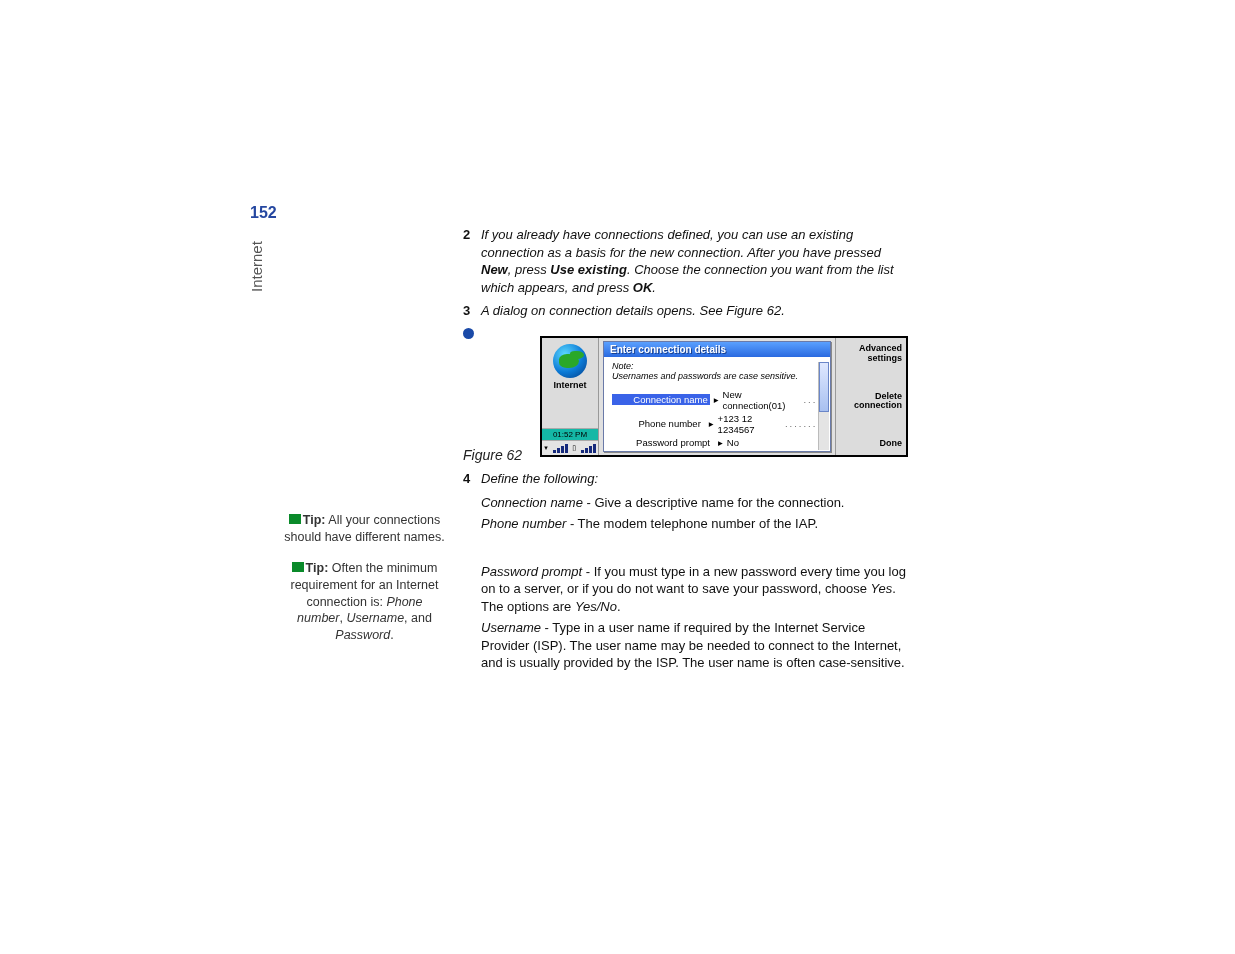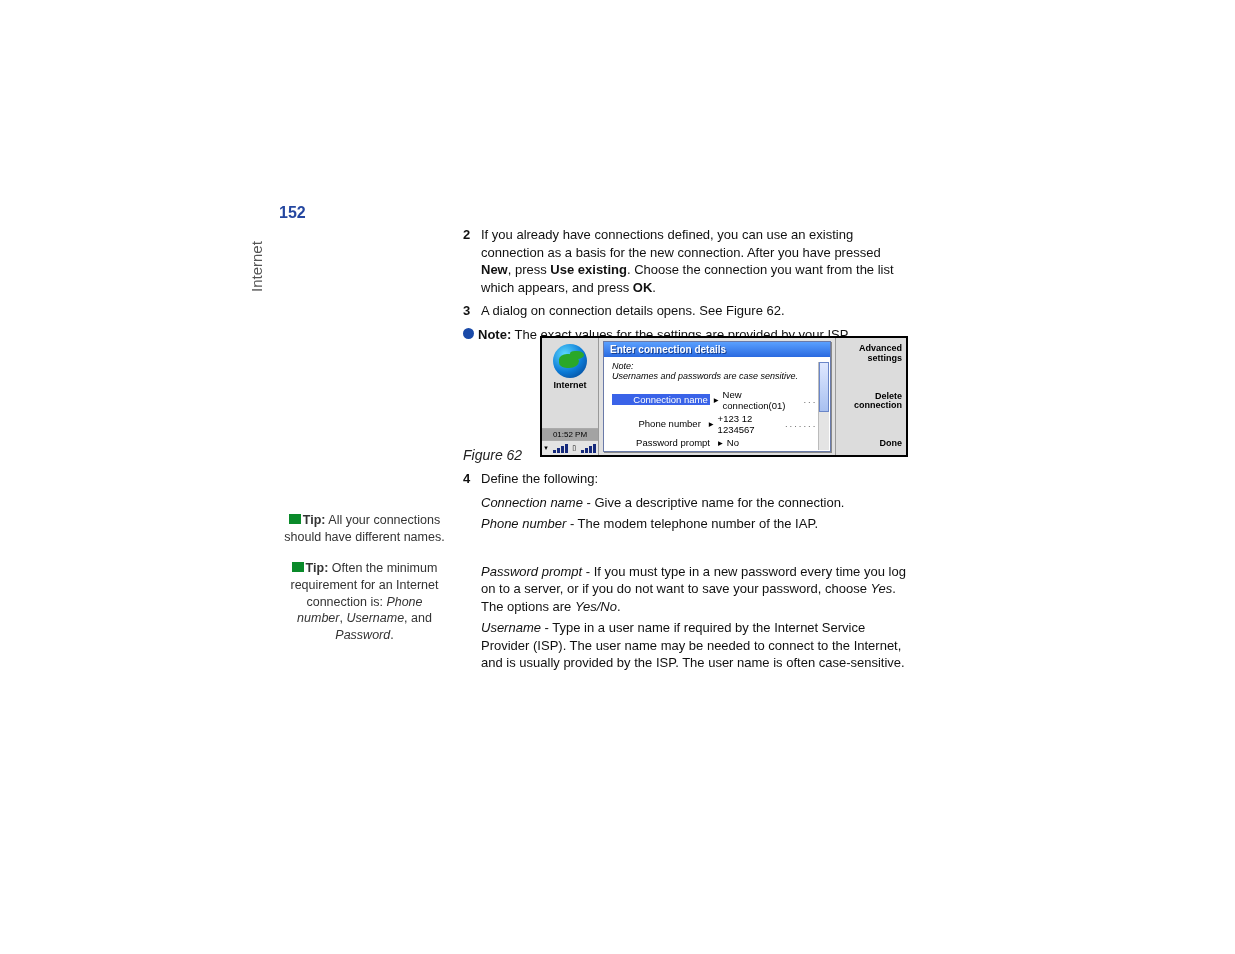--- a/index.html
+++ b/index.html
@@ -16,21 +16,20 @@
     width: 1235px;
     height: 954px;
   }
   .page-number {
     position: absolute;
     left: 250px;
     top: 204px;
     font-size: 16px;
     font-weight: bold;
     color: #2547a0;
-    margin-left: 29px;
   }
   .side-label {
     position: absolute;
     left: 248px;
     top: 292px;
     transform: rotate(-90deg);
     transform-origin: left top;
     font-size: 15px;
     color: #555;
   }
@@ -55,21 +54,21 @@
     position: absolute;
     left: 463px;
     top: 226px;
     width: 450px;
     font-size: 13px;
     line-height: 1.35;
     color: #111;
   }
   .step { display: flex; margin-bottom: 6px; }
   .step-num { width: 14px; font-weight: bold; flex: none; margin-right: 4px; }
-  .step-body { flex: 1; }
+  .step-body { flex: 1; font-style: italic; }
   .note-row { display:flex; align-items:flex-start; margin: 6px 0 10px 0;}
   .note-bullet {
     width: 11px; height: 11px; border-radius: 50%;
     background: #1a4aa8; flex:none; margin-right:4px; margin-top:2px;
   }
   .bold { font-weight: bold; }
   .italic { font-style: italic; }
   .fig-caption {
     position:absolute;
     left:463px; top:447px;
@@ -98,21 +97,21 @@
     border-radius:50%;
     background: radial-gradient(circle at 35% 30%, #5bd8ff 0%, #0b7ad6 55%, #063a82 100%);
     position:relative; overflow:hidden;
   }
   .globe::after{
     content:""; position:absolute; left:6px; top:10px; width:20px;height:14px;
     background:#2aa82a; border-radius:40% 50% 50% 40%;
     box-shadow: 8px -6px 0 -3px #2aa82a;
   }
   .shot-left-label { font-weight:bold; margin-top:2px; font-size:9px;}
-  .shot-time { margin-top:auto; font-size:8px; padding:1px 0; border-top:1px solid #aaa; width:100%; text-align:center; background:#a3a3a3;}
+  .shot-time { margin-top:auto; font-size:8px; padding:1px 0; border-top:1px solid #aaa; width:100%; text-align:center; background:#14b8a6;}
   .shot-status { width:100%; height:14px; background:#e4e4e4; border-top:1px solid #aaa; display:flex; justify-content:space-around; align-items:center; font-size:7px;}
   .bar { width:3px; background:#162a7c; display:inline-block;}
   .bars { display:inline-flex; align-items:flex-end; gap:1px; height:9px;}
 
   .shot-mid {
     flex:1; padding:0; position:relative;
     background:#e0e0e0;
   }
   .dlg {
     position:absolute; left:4px; top:3px; right:4px; bottom:3px;
@@ -177,23 +176,20 @@
       </div>
     </div>
 
     <div class="step">
       <div class="step-num">3</div>
       <div class="step-body">A dialog on connection details opens. See Figure 62.</div>
     </div>
 
     <div class="note-row">
       <div class="note-bullet"></div>
-      <div>
-        <span class="bold">Note:</span><span> The exact values for the settings are provided by your ISP.</span>
-      </div>
     </div>
   </div>
 
   <div class="shot-wrap">
     <div class="shot-left">
       <div class="globe"></div>
       <div class="shot-left-label">Internet</div>
       <div class="shot-time">01:52 PM</div>
       <div class="shot-status">
         <span>▾</span>

